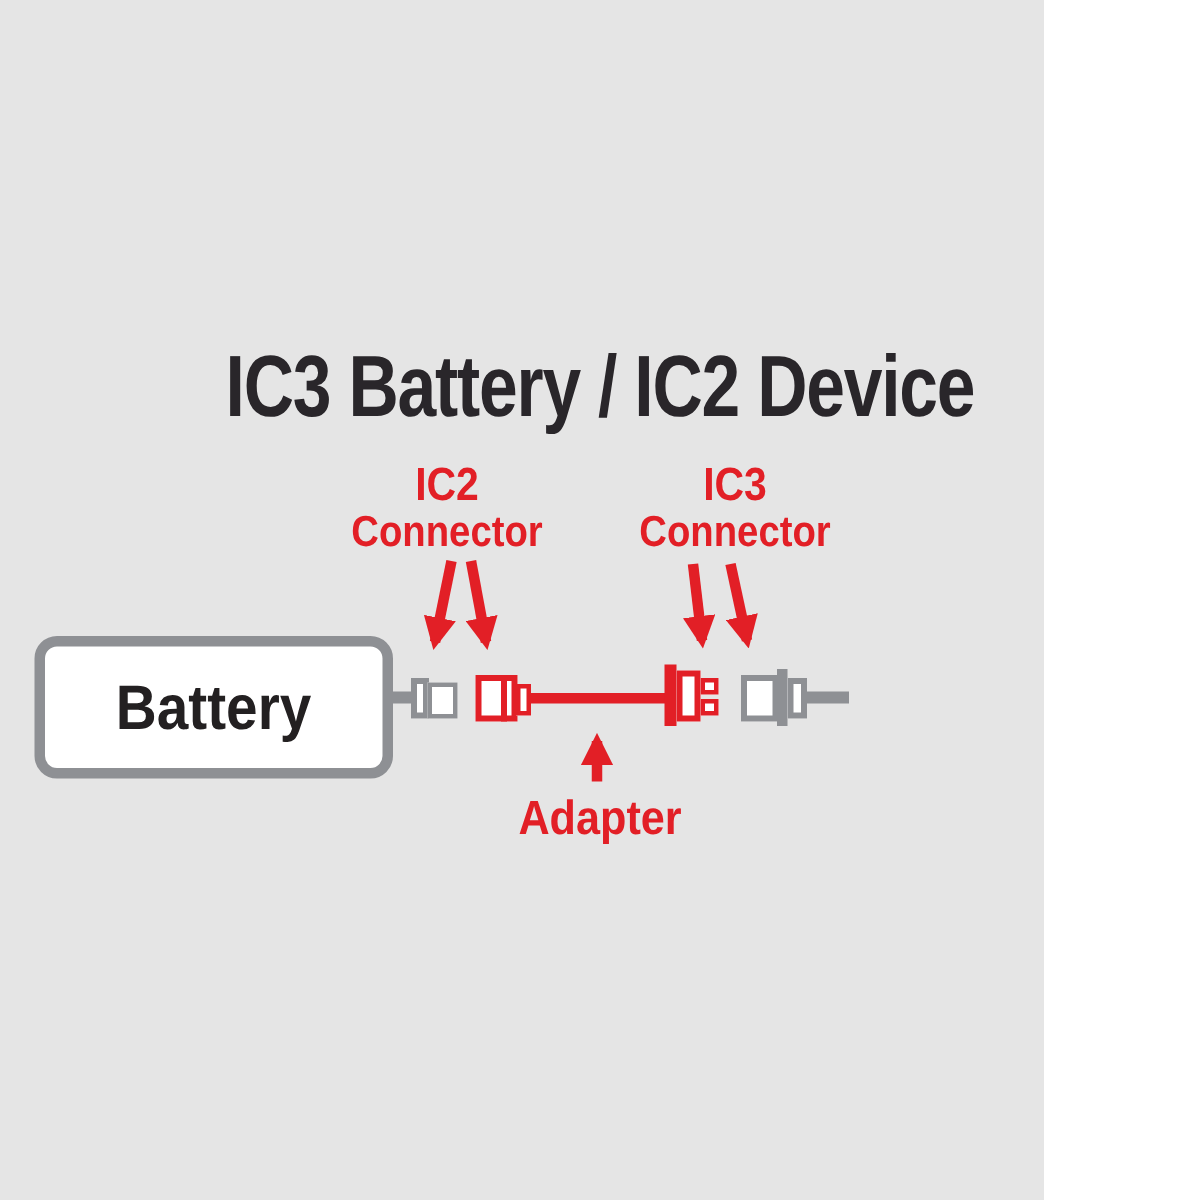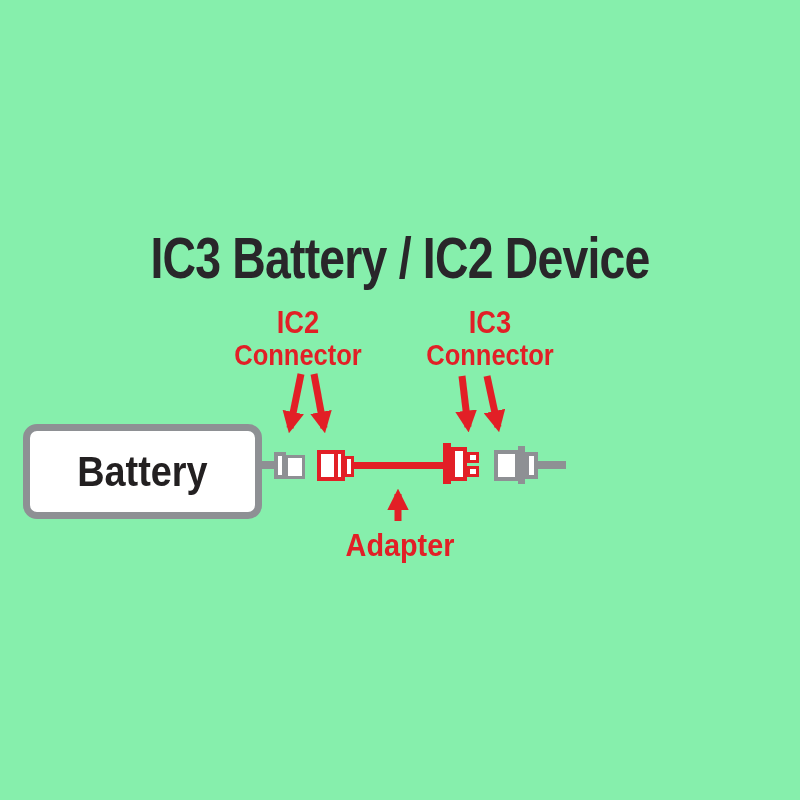--- a/index.html
+++ b/index.html
@@ -1,20 +1,20 @@
 <!DOCTYPE html>
 <html><head>
 <meta charset="utf-8">
 <style>
   html, body { margin: 0; padding: 0; background: #ffffff; }
   .canvas {
     position: relative;
-    width: 800px;
+    width: 696px;
     height: 800px;
-    background: #86efac;
+    background: #e5e5e5;
     overflow: hidden;
     font-family: "Liberation Sans", sans-serif;
   }
   .abs { position: absolute; box-sizing: border-box; }
 
   
   .title {
     position: absolute;
     left: 0; top: 224px; width: 800px;
     text-align: center;
@@ -66,21 +66,21 @@
     justify-content: center;
   }
   .node span {
     font-size: 42px;
     font-weight: 700;
     color: #232021;
     transform: scaleX(0.90);
     transform-origin: 50% 50%;
     white-space: nowrap;
   }
-  .node.battery { left: 23px; top: 424px; width: 225px; height: 81px; border-radius: 14px; }
+  .node.battery { left: 23px; top: 424px; width: 225px; height: 81px; }
   .node.charger { left: 561px; top: 405px; width: 217px; height: 120px; }
 
   
   .wire-gray { background: #8e9094; }
   .wire-red  { background: #e21f26; }
 
   
   .part-outline-gray { border: 4px solid #8e9094; background: #ffffff; }
   .part-outline-gray.thin { border-width: 3px; }
   .part-outline-red { border: 4px solid #e21f26; background: #ffffff; }

